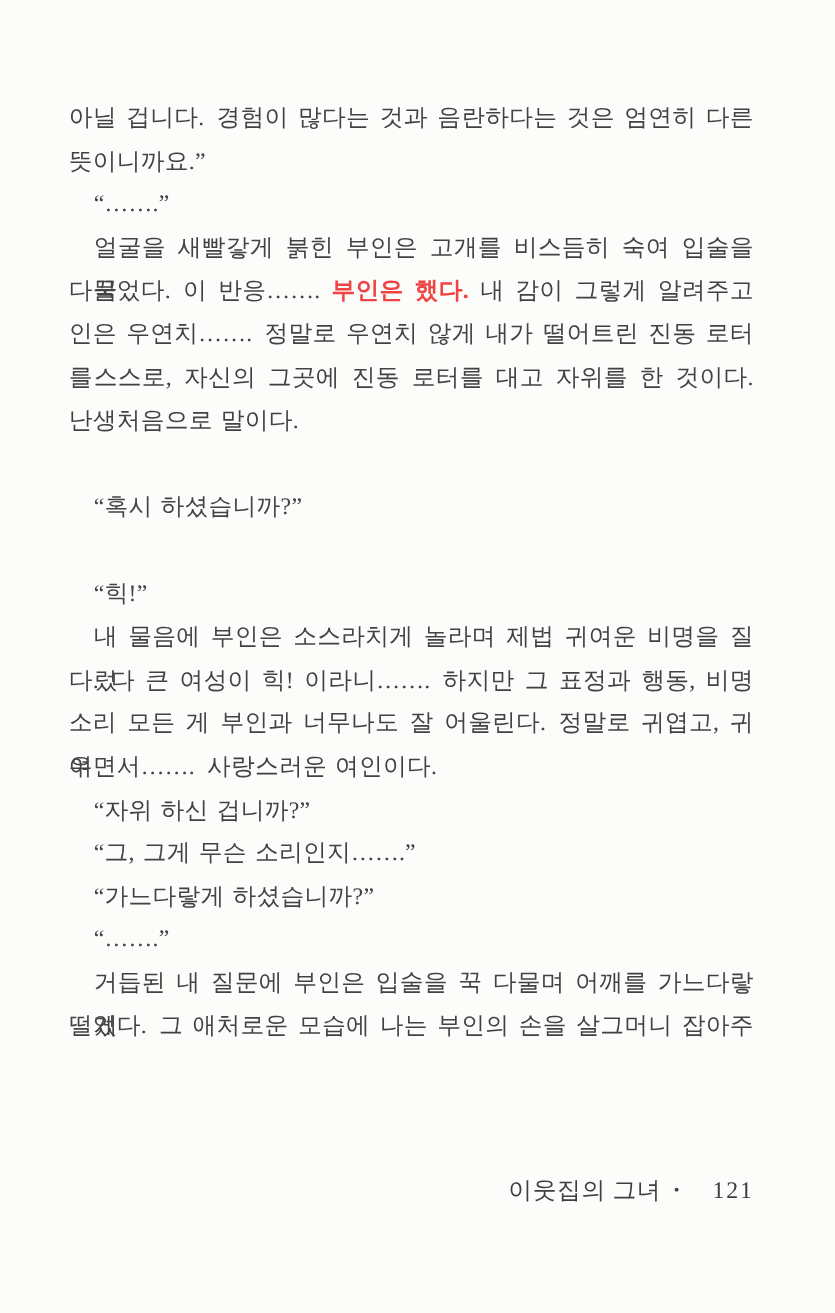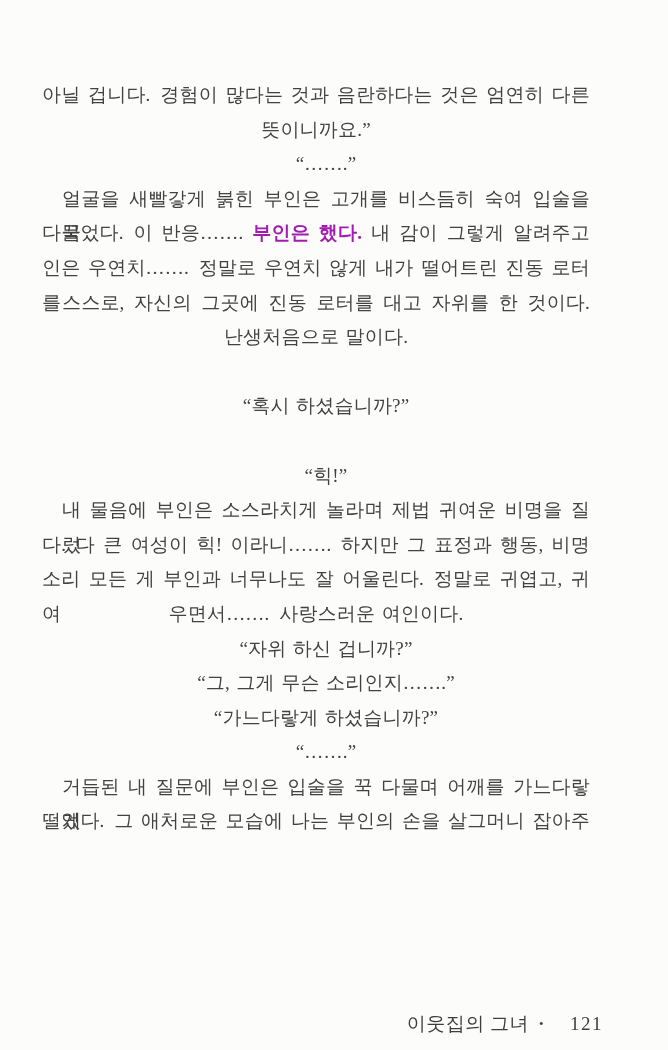--- a/index.html
+++ b/index.html
@@ -9,42 +9,42 @@
     font-family: "Liberation Serif", "DejaVu Serif", serif;
     overflow: hidden;
   }
   .page {
     position: relative;
     width: 668px; height: 1050px;
     background: #fcfcfb;
   }
   .text-block {
     position: absolute;
-    left: 42px; top: 78px; width: 548px;
+    left: 55px; top: 78px; width: 548px;
   }
   .line {
     height: 34.6px;
     line-height: 34.6px;
     font-size: 19px;
     color: #424242;
     letter-spacing: 0.2px;
     word-spacing: 1.5px;
     white-space: normal;
-    text-align: center;
+    text-align: left;
   }
   .line.justify {
     text-align: justify;
     text-align-last: justify;
   }
   .line.indent { padding-left: 20px; }
   .line.blank { height: 34.6px; }
-  .line b { font-weight: bold; color: #a21caf; }
+  .line b { font-weight: bold; color: #ef4444; }
   .footer {
     position: absolute;
-    left: 55px; top: 1011px; width: 548px;
+    left: 55px; top: 939px; width: 548px;
     text-align: right;
     font-size: 19px;
     color: #3e3e3e;
     letter-spacing: 0.5px;
   }
   .footer .bullet {
     display: inline-block;
     margin: 0 26px 0 10px;
     font-size: 13px;
     vertical-align: 2px;

